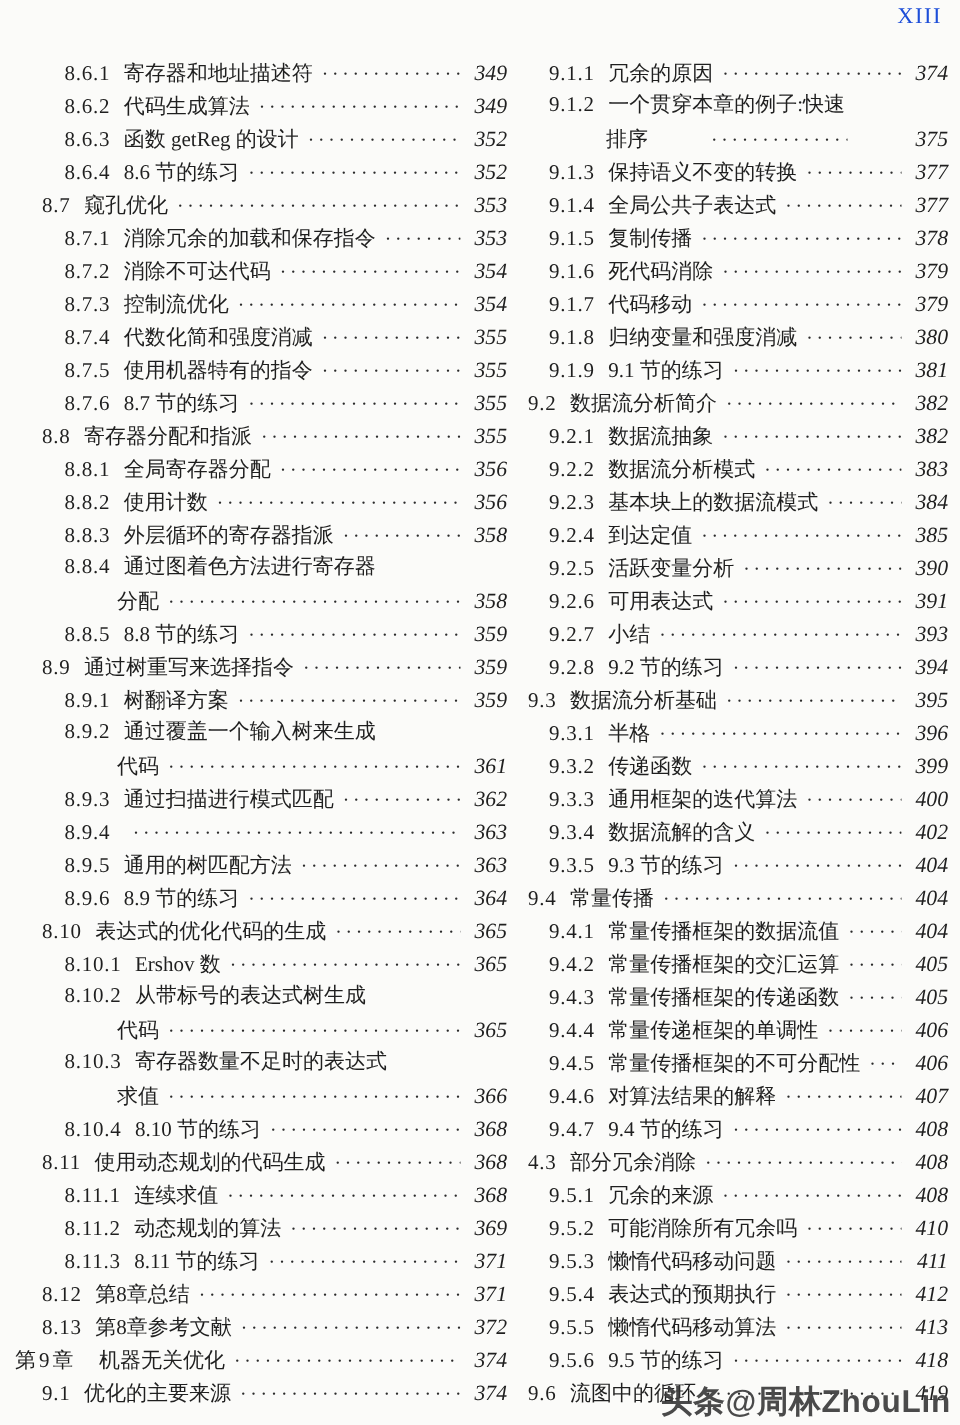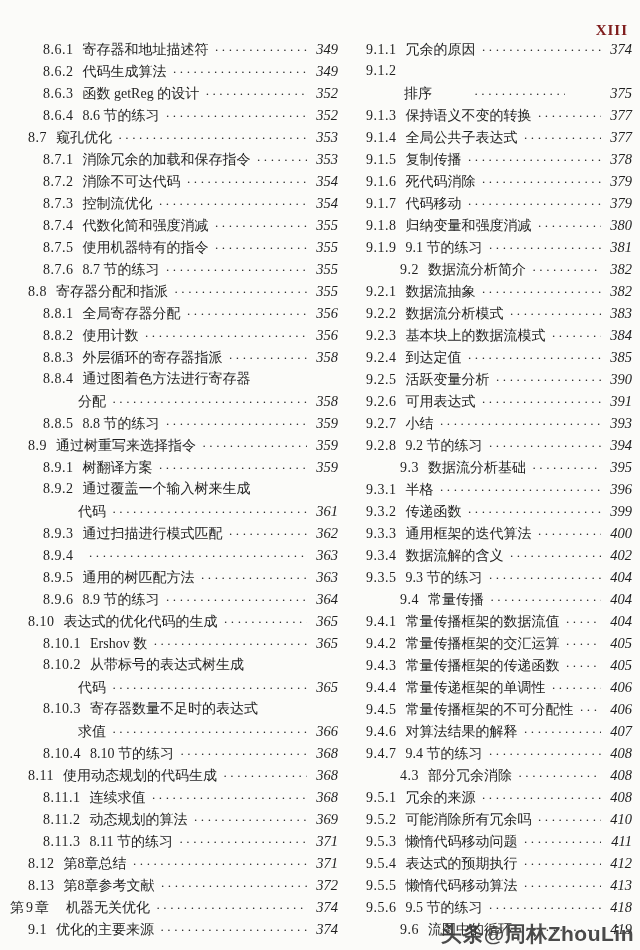--- a/index.html
+++ b/index.html
@@ -2,43 +2,43 @@
 <html><head>
 <meta charset="utf-8">
 <style>
   html,body{margin:0;padding:0;}
   body{
     width:640px;height:950px;position:relative;overflow:hidden;
     background:#fbfbf9;color:#1f1f1f;
     font-family:"Liberation Serif","DejaVu Serif",serif;
   }
   .corner-label{
-    position:absolute;top:22px;right:12px;
-    font-size:15px;letter-spacing:1px;color:#7f1d1d;font-weight:bold;
+    position:absolute;top:3px;right:12px;
+    font-size:15px;letter-spacing:1px;color:#1d4ed8;
   }
   .toc-col{position:absolute;top:38px;font-size:14px;}
   .toc-col-left{left:10px;width:328px;}
   .toc-col-right{left:352px;width:280px;}
   .row{
     display:flex;align-items:baseline;height:22px;line-height:22px;
     white-space:nowrap;
   }
   .num{flex:none;margin-right:9px;letter-spacing:0.5px;}
   .lv1 .num{margin-right:15px;letter-spacing:2px;}
   .title{flex:none;}
   .leader{
     flex:1 1 auto;min-width:0;overflow:hidden;
     margin:0 4px 0 6px;letter-spacing:2.5px;color:#2a2a2a;
     font-size:13px;
   }
   .pg{flex:none;min-width:27px;text-align:right;font-style:italic;font-size:14.5px;}
   
   .toc-col-left .lv2{padding-left:18px;justify-content:center;}
   .toc-col-left .lv3{padding-left:33px;}
-  .toc-col-right .lv2{padding-left:0;margin-left:48px;}
+  .toc-col-right .lv2{padding-left:0;}
   .toc-col-right .lv3{padding-left:14px;}
   .toc-col-left .cont{padding-left:68px;}
   .toc-col-right .cont{padding-left:52px;gap:36px;}
   .watermark{
     position:absolute;right:6px;bottom:2px;
     font-family:"Liberation Sans","DejaVu Sans",sans-serif;
     font-weight:bold;font-size:21px;letter-spacing:0.5px;
     color:#3c3c3c;opacity:0.92;
   }
 </style>
@@ -284,20 +284,21 @@
   </div>
 <div class="toc-col toc-col-right" id="col-right">
     <div class="row lv3">
       <span class="num">9.1.1</span>
       <span class="title">冗余的原因</span>
       <span class="leader">··························································································</span>
       <span class="pg">374</span>
     </div>
     <div class="row lv3">
       <span class="num">9.1.2</span>
+      <span class="title">一个贯穿本章的例子:快速</span>
     </div>
     <div class="row cont lv3">
       <span class="title">排序</span>
       <span class="leader">··························································································</span>
       <span class="pg">375</span>
     </div>
     <div class="row lv3">
       <span class="num">9.1.3</span>
       <span class="title">保持语义不变的转换</span>
       <span class="leader">··························································································</span>

